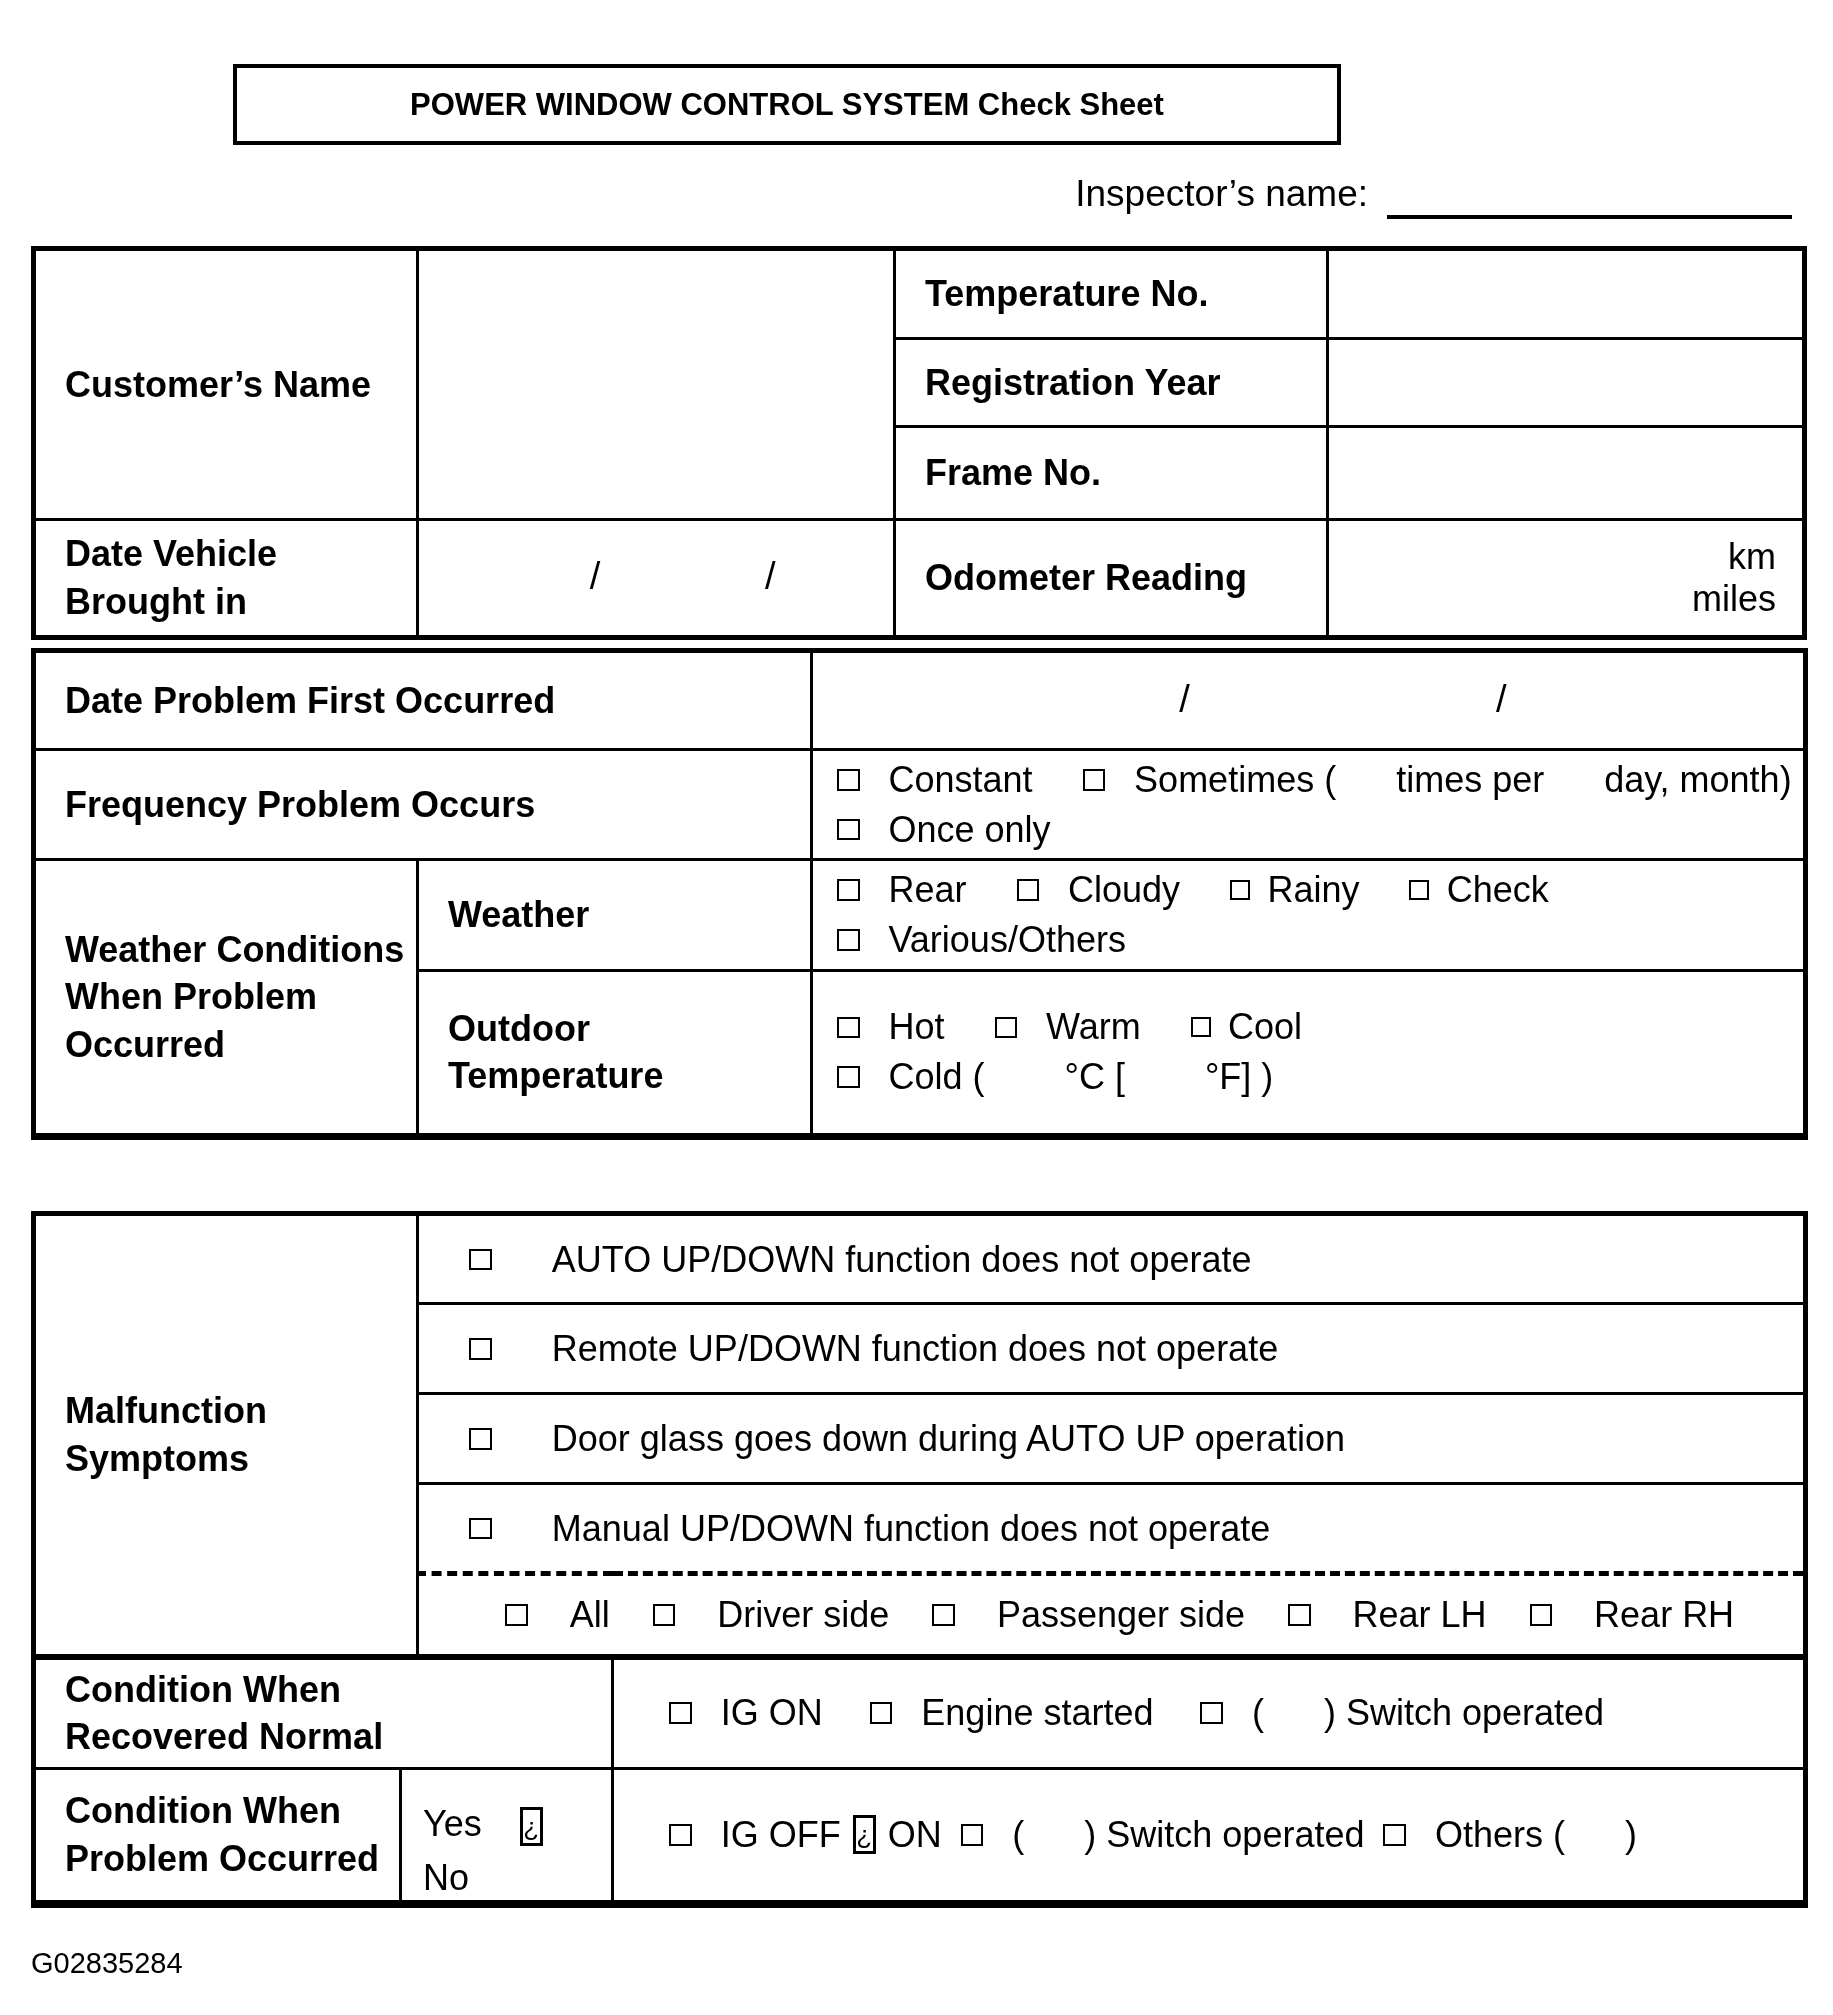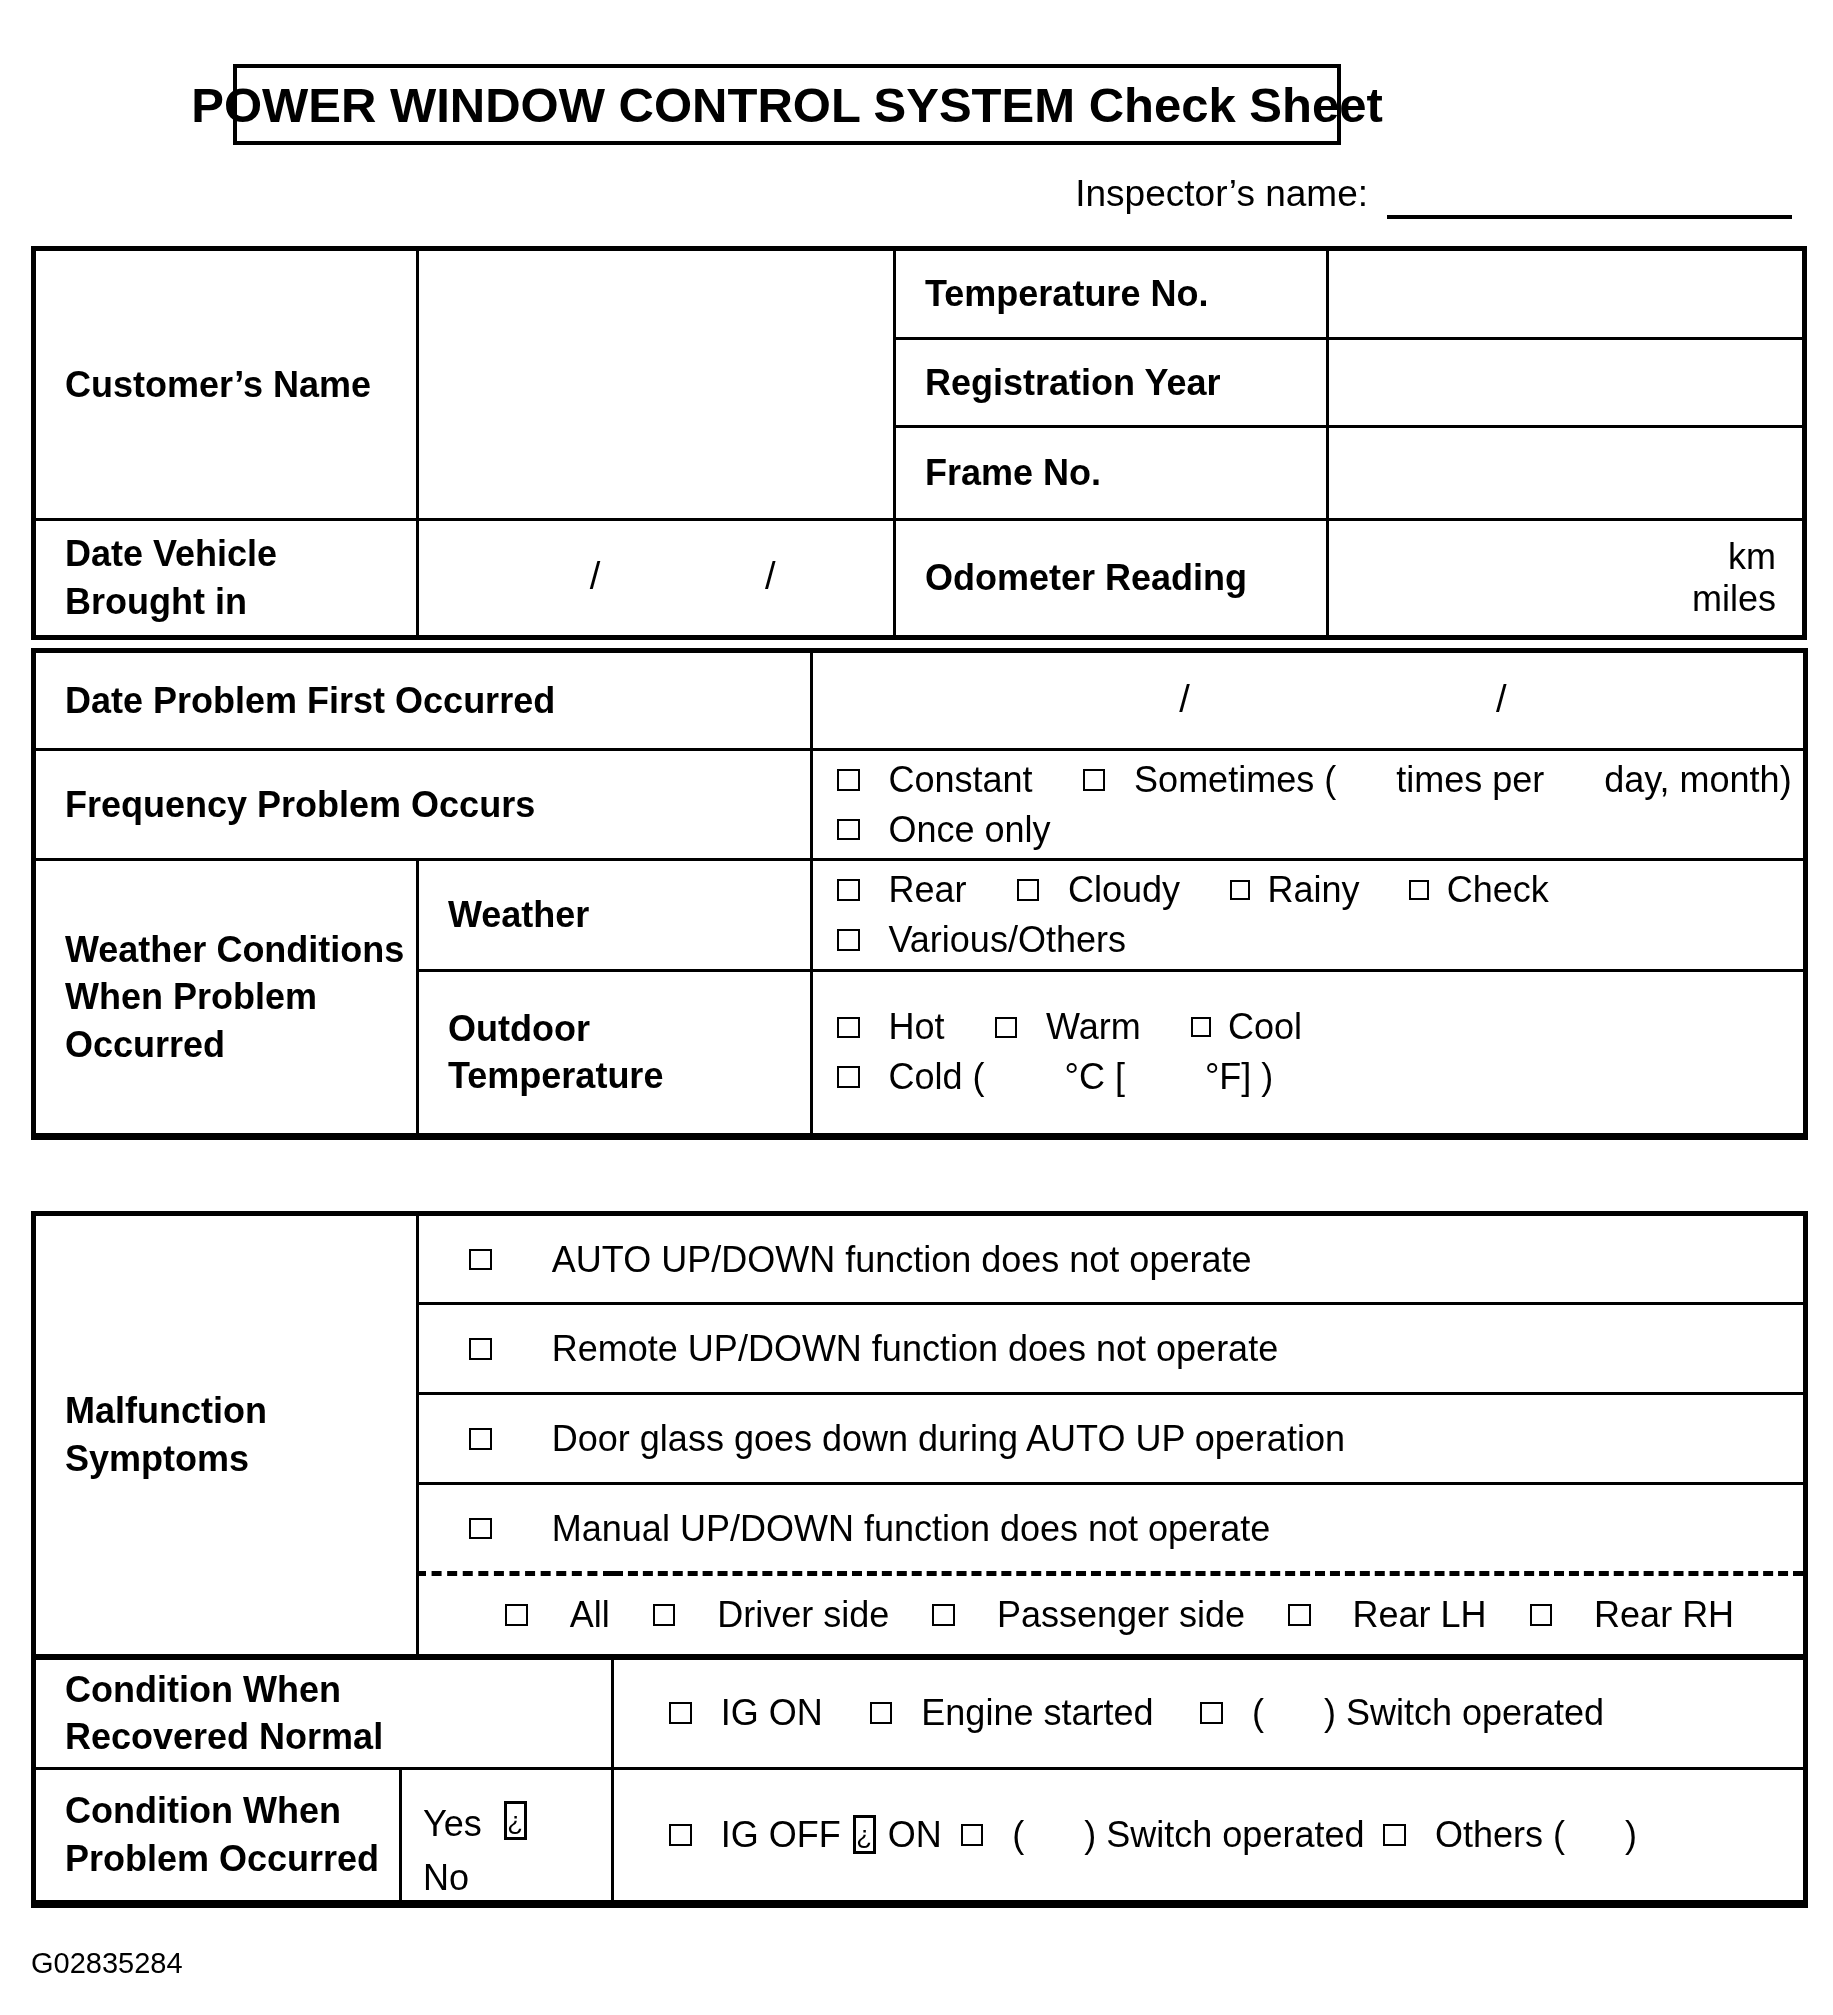--- a/index.html
+++ b/index.html
@@ -13,21 +13,21 @@
     font-family: "Liberation Sans", sans-serif;
     font-size: 36px;
     overflow: hidden;
   }
   
   .title-box {
     position: absolute; left: 233px; top: 64px;
     width: 1108px; height: 81px;
     border: 4.3px solid #000;
     display: flex; align-items: center; justify-content: center;
-    font-weight: bold; font-size: 49px; letter-spacing: 0px;
+    font-weight: bold; font-size: 31px; letter-spacing: 0px;
     white-space: nowrap;
   }
   
   .inspector-row {
     position: absolute; left: 0; top: 173px; width: 1792px;
     display: flex; justify-content: flex-end; align-items: flex-end; gap: 19px;
   }
   .inspector-label { font-size: 37px; padding-bottom: 3.5px; }
   .inspector-line { width: 405px; height: 45px; border-bottom: 4.3px solid #000; }
   
@@ -64,21 +64,21 @@
   }
   
   .symptom { padding-left: 50px; }
   .symptom .opt { gap: 60px; }
   .dashed td, td.dashedb { border-bottom: 5.2px dashed #000; }
   .sides { padding-left: 86px; }
   .sides .optline { gap: 43px; }
   .sides .opt { gap: 42px; }
   .thicktop td { border-top-width: 6px; }
   .yesno { padding: 31px 0 0 21px; overflow: hidden; vertical-align: top; }
-  .yn-line1 { display: flex; align-items: flex-start; gap: 22px; line-height: 45px; }
+  .yn-line1 { display: flex; align-items: flex-end; gap: 38px; line-height: 45px; }
   .yn-line2 { line-height: 45px; margin-top: 8.6px; }
   .composite { display: inline-flex; align-items: center; gap: 12px; white-space: pre; }
   
   .figcode { position: absolute; left: 31px; top: 1947px; font-size: 29px; }
 </style>
 </head>
 <body>
 
 <div class="page">
 

